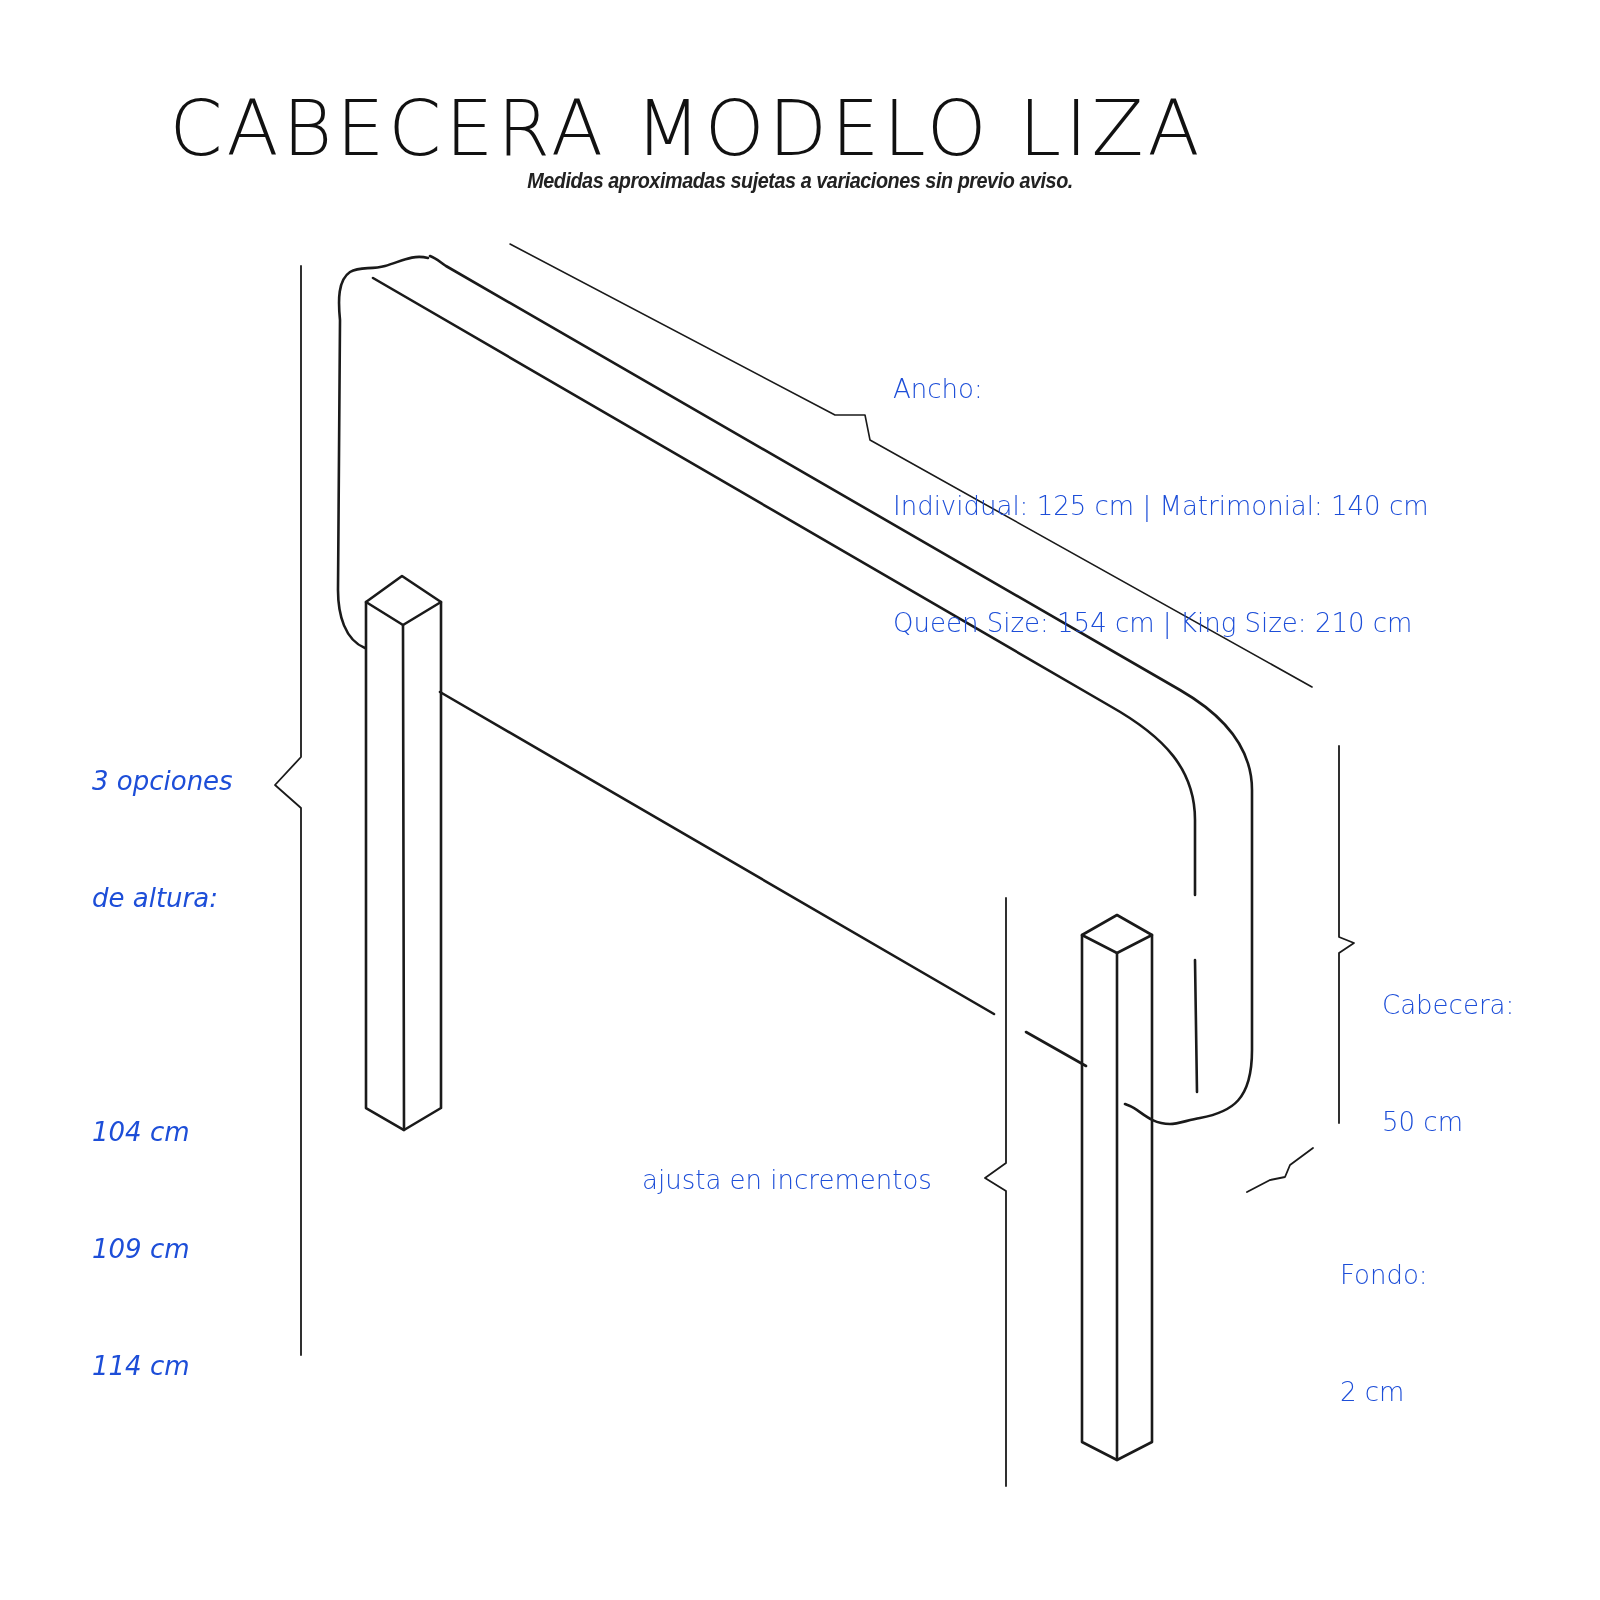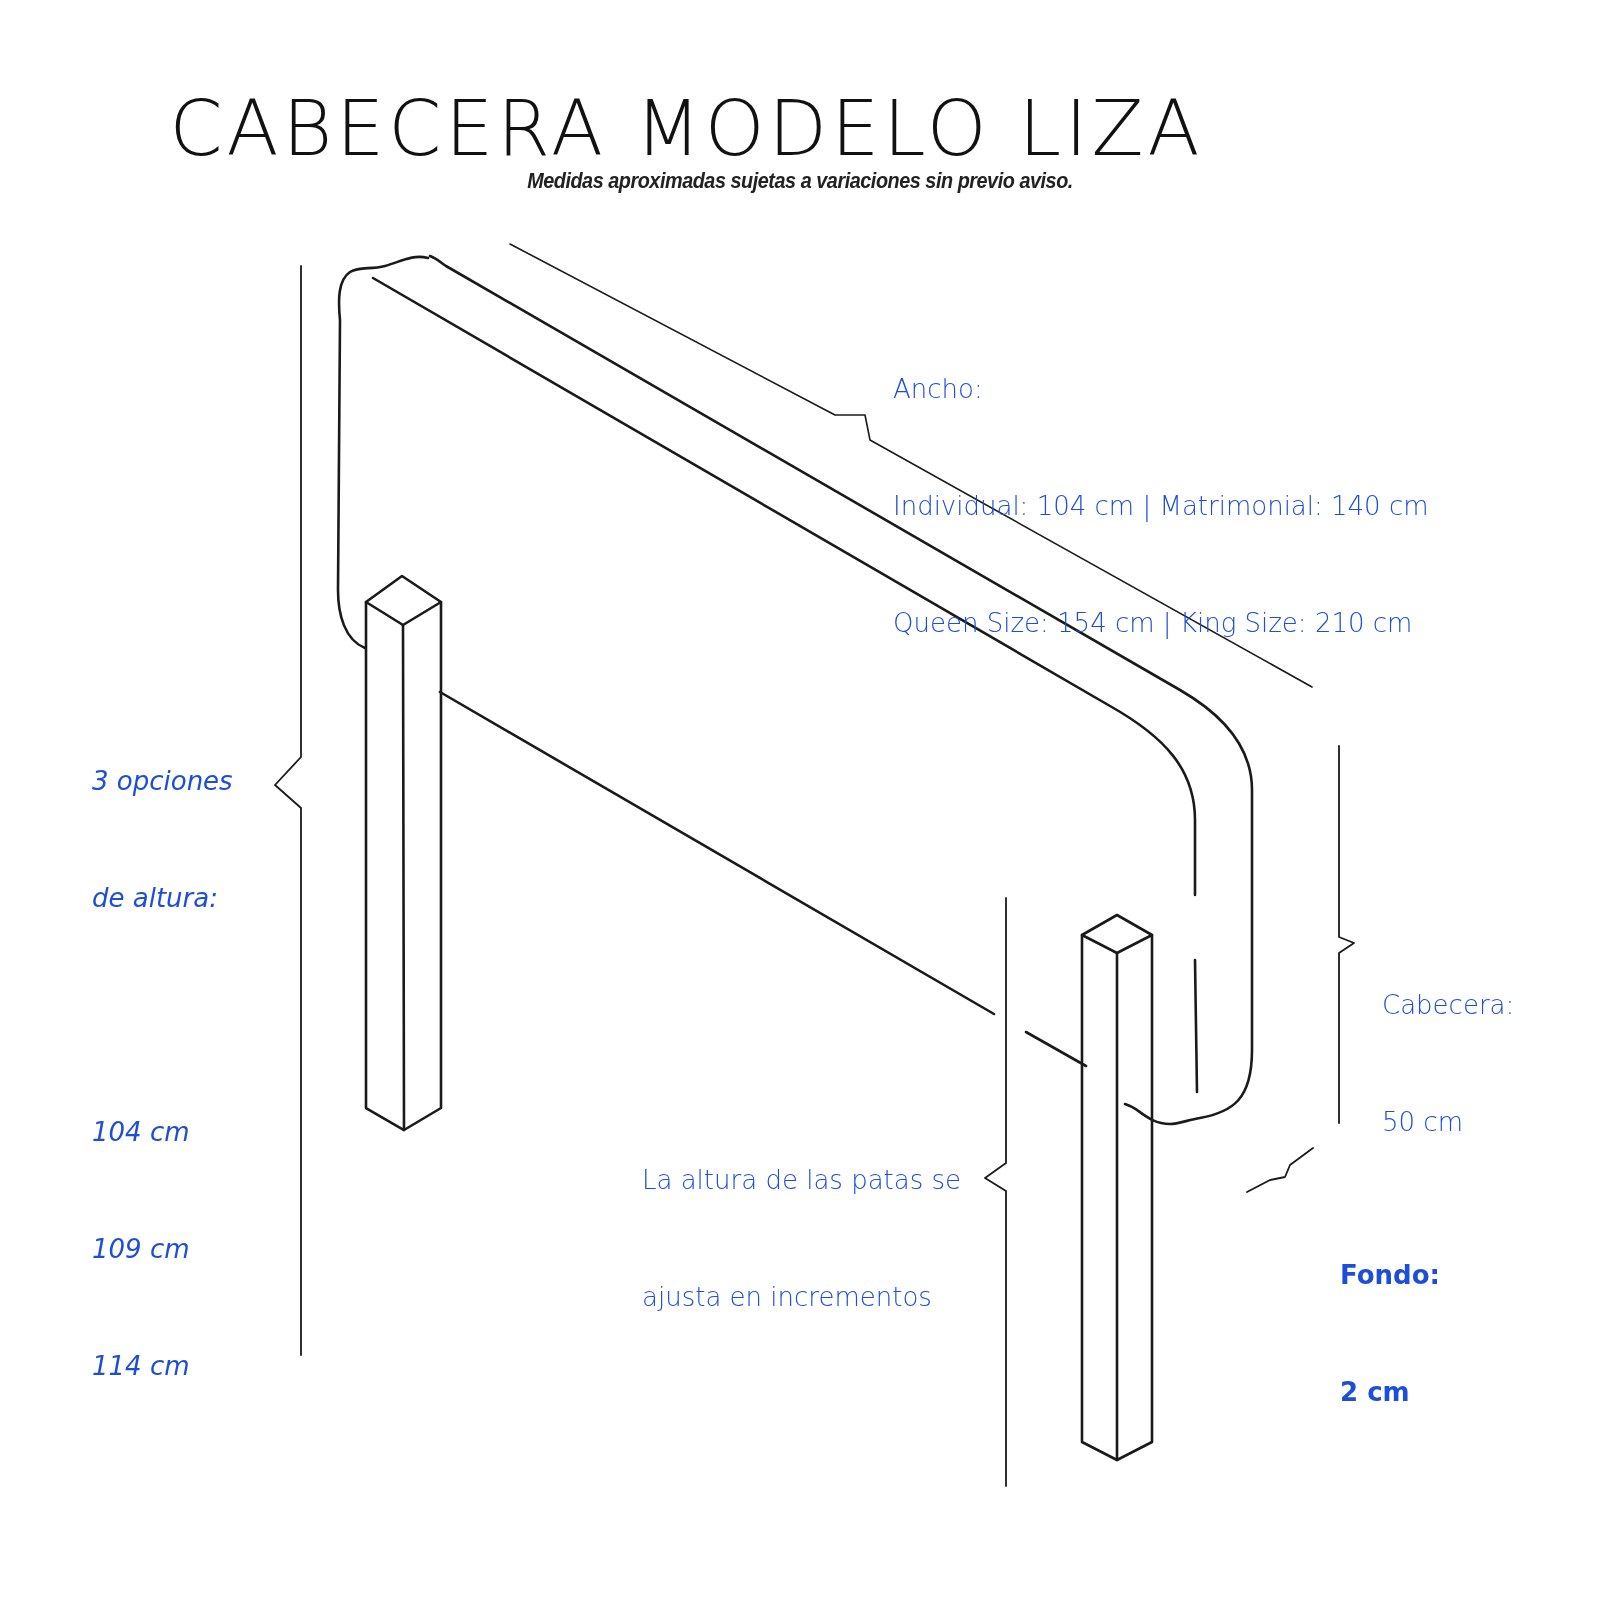--- a/index.html
+++ b/index.html
@@ -57,43 +57,42 @@
 
   <g>
     <path d="M 1082 935 L 1117 915 L 1152 935 L 1117 953 Z"></path>
     <path d="M 1082 935 L 1082 1442 L 1117 1460 L 1152 1442 L 1152 935"></path>
     <path d="M 1117 953 L 1117 1460"></path>
   </g>
 </svg>
 
 <div class="label" style="left:893px; top:292px;">
   <span class="line">Ancho:</span>
-  <span class="line">Individual: 104 cm | Matrimonial: 140 cm</span>
+  <span class="line">Individual: 125 cm | Matrimonial: 140 cm</span>
   <span class="line">Queen Size: 154 cm | King Size: 210 cm</span>
 </div>
 
 <div class="label" style="left:92px; top:684px;font-style:italic;">
   <span class="line">3 opciones</span>
   <span class="line">de altura:</span>
   <span class="line gap"></span>
   <span class="line">104 cm</span>
   <span class="line">109 cm</span>
   <span class="line">114 cm</span>
 </div>
 
 <div class="label" style="left:1382px; top:908px;">
   <span class="line">Cabecera:</span>
   <span class="line">50 cm</span>
 </div>
 
 <div class="label" style="left:642px; top:1083px;">
-  <span class="line">La altura de las patas se</span>
   <span class="line">ajusta en incrementos</span>
   <span class="line gap"></span>
   
   
   
 </div>
 
-<div class="label" style="left:1340px; top:1178px;font-weight:bold;">
+<div class="label" style="left:1340px; top:1178px;">
   <span class="line">Fondo:</span>
   <span class="line">2 cm</span>
 </div>
 
 </body></html>

